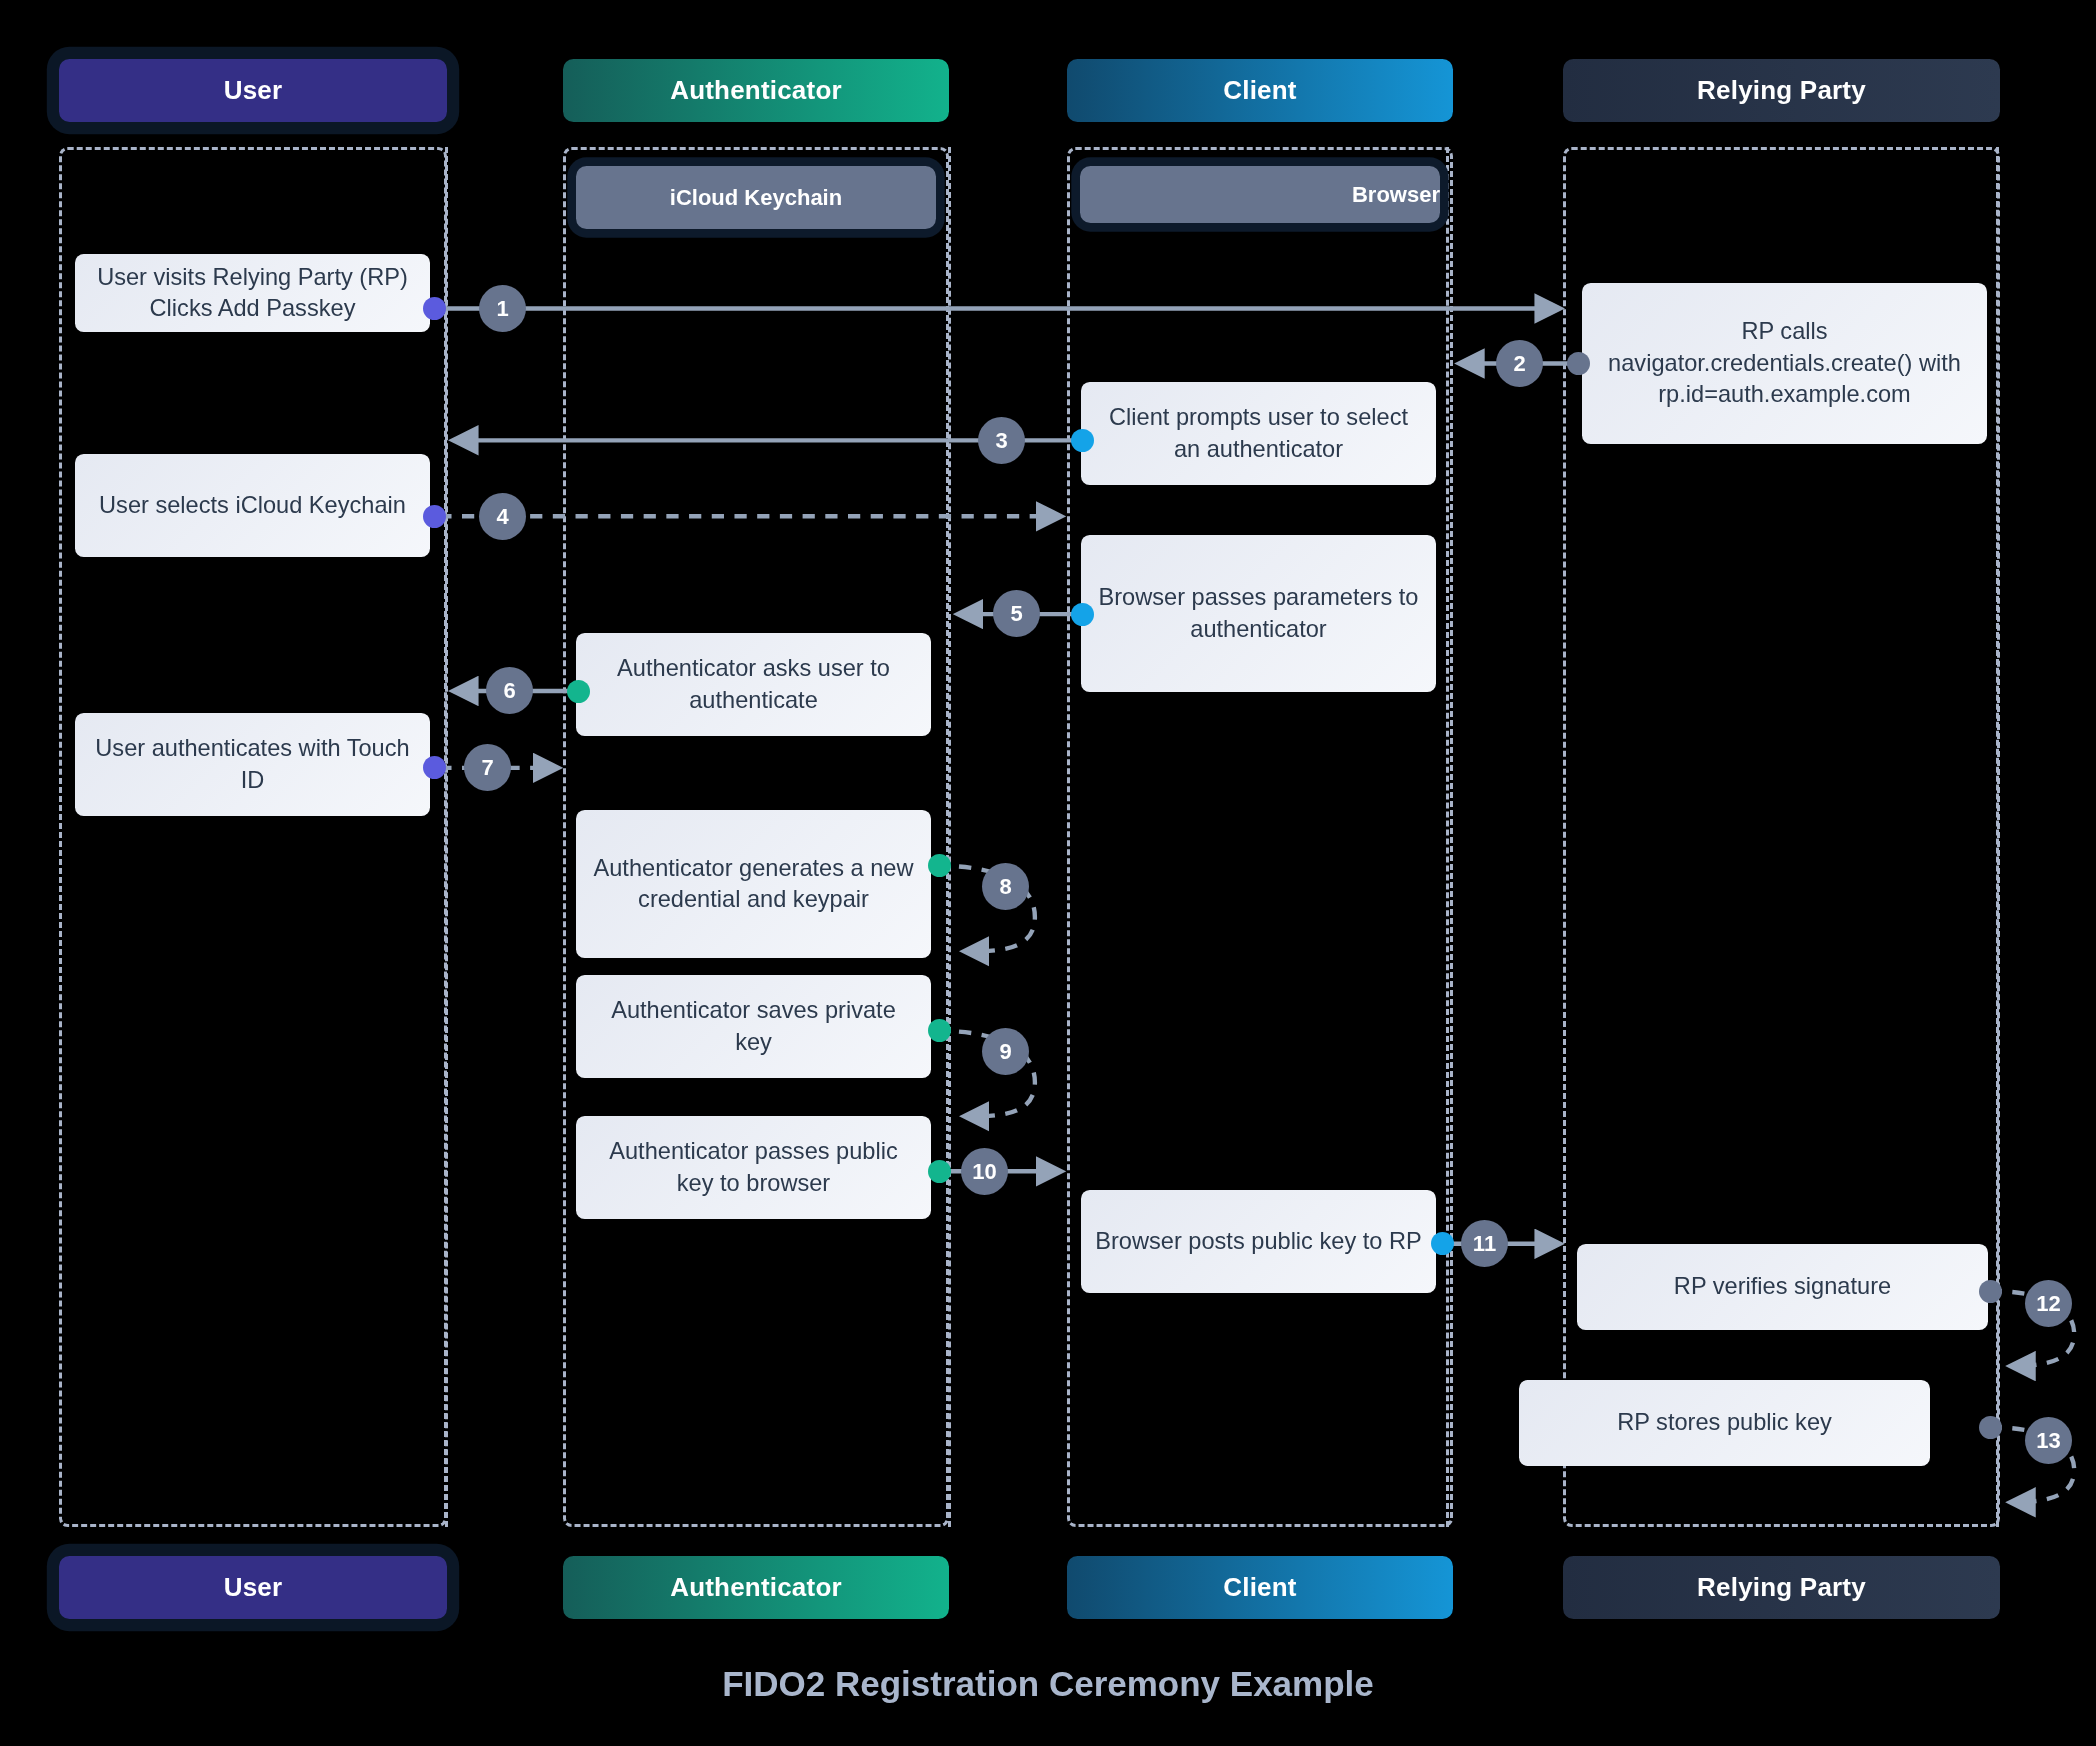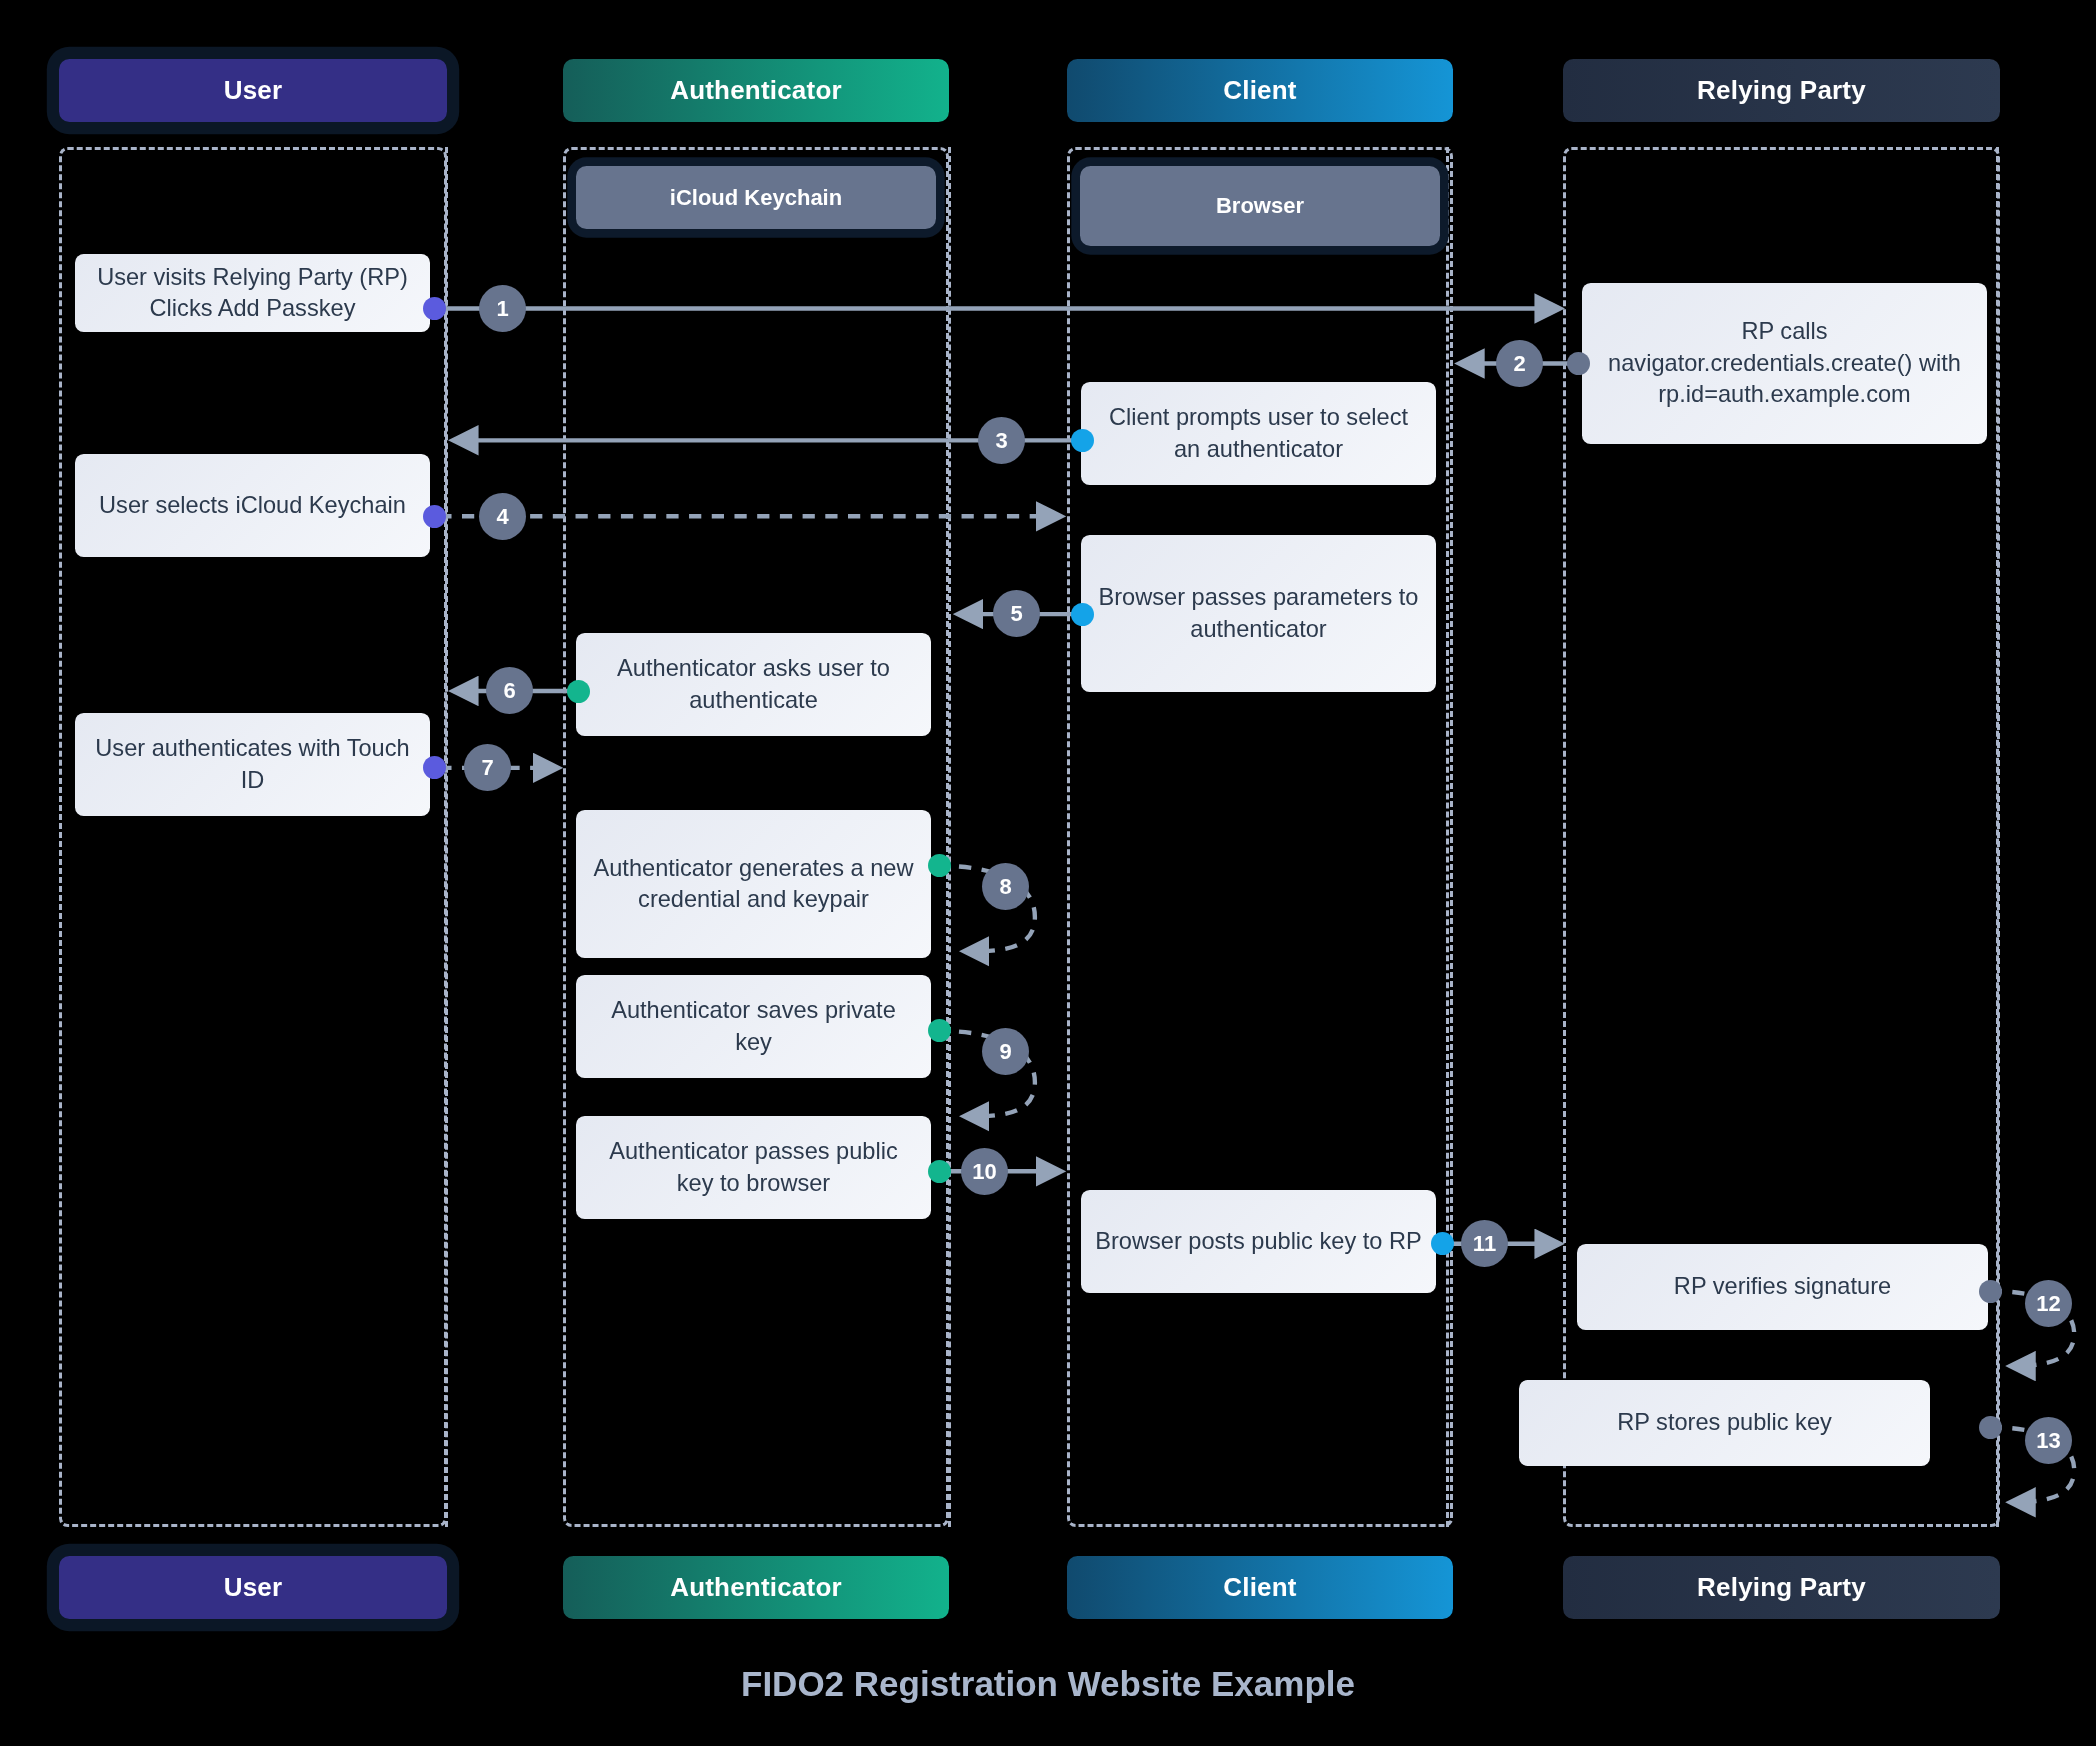--- a/index.html
+++ b/index.html
@@ -144,21 +144,21 @@
   <div class="actor-pill pill-client" style="left:1067px;top:59px; width:386px; height:63px;">
       <span>Client</span>
     </div>
   <div class="actor-pill pill-rp" style="left:1563px;top:59px; width:437px; height:63px;">
       <span>Relying Party</span>
     </div>
 
   <div class="sys-box" style="left:576px;  top:166px; width:360px; height:63px;justify-content:center;">
       <span>iCloud Keychain</span>
     </div>
-  <div class="sys-box" style="left:1080px; top:166px; width:360px; height:80px;">
+  <div class="sys-box" style="left:1080px; top:166px; width:360px; height:57px;justify-content:flex-end;">
       <span>Browser</span>
     </div>
 
   <div class="note" style="left:75px;  top:254px;  width:355px; height:78px;">
       <span>User visits Relying Party (RP) Clicks Add Passkey</span>
     </div>
   <div class="note" style="left:1582px;top:283px;  width:405px; height:161px;">
       <span>RP calls navigator.credentials.create() with rp.id=auth.example.com</span>
     </div>
   <div class="note" style="left:1081px;top:382px;  width:355px; height:103px;">
@@ -291,16 +291,16 @@
   <div class="actor-pill pill-auth" style="left:563px; top:1556px; width:386px; height:63px;">
       <span>Authenticator</span>
     </div>
   <div class="actor-pill pill-client" style="left:1067px;top:1556px; width:386px; height:63px;">
       <span>Client</span>
     </div>
   <div class="actor-pill pill-rp" style="left:1563px;top:1556px; width:437px; height:63px;">
       <span>Relying Party</span>
     </div>
 
-  <div id="diagram-title" style="top:1664px;">FIDO2 Registration Website Example</div>
+  <div id="diagram-title" style="top:1664px;">FIDO2 Registration Ceremony Example</div>
 
 </div>
 
 
 </body></html>

